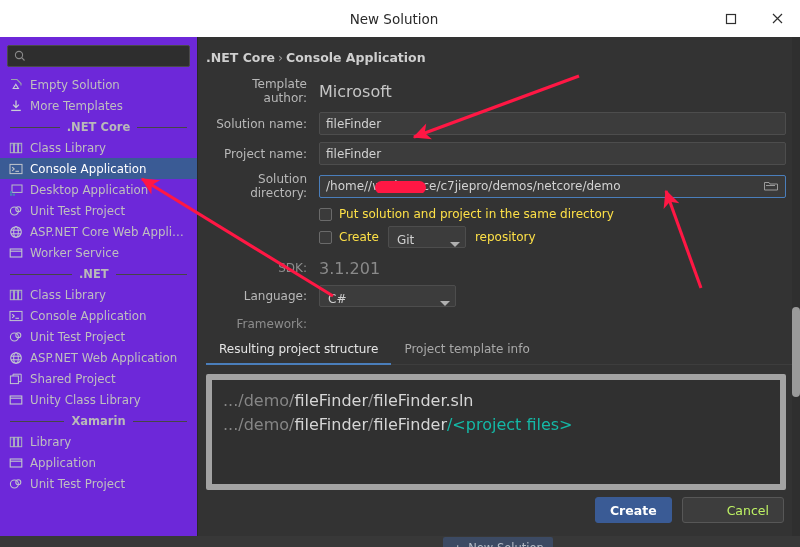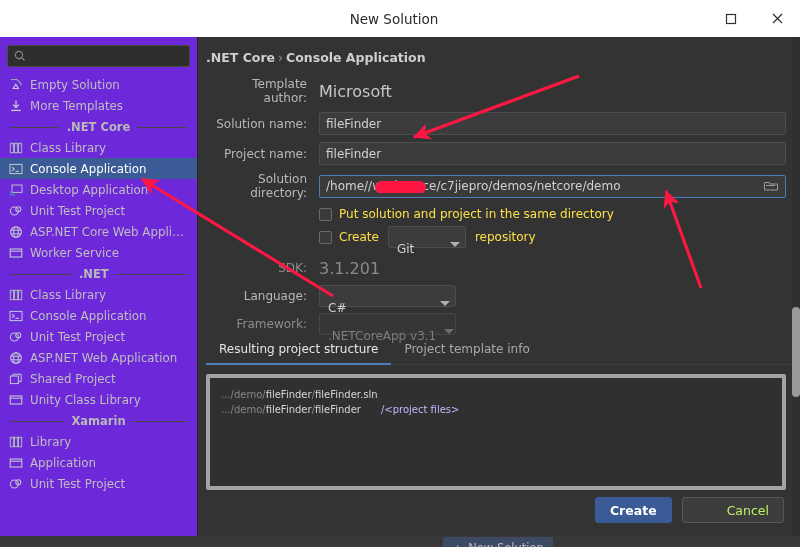--- a/index.html
+++ b/index.html
@@ -127,48 +127,48 @@
   .cb-row { display:flex; align-items:center; margin-bottom:5px; }
   .cb-row .spacer { width:113px; flex:0 0 113px; }
   .checkbox {
     width:13px; height:13px; border:1px solid #6a6a6a; border-radius:2px;
     background:#3a3a3a; margin-right:7px; flex:0 0 13px;
   }
   .cb-row .cbl { color:#fde047; font-size:12px; }
 
   .combo {
     height:22px; background:#3c3c3c; border:1px solid #4d4d4d; border-radius:2px;
-    display:flex; align-items:flex-start; padding:15px 5px 0 8px;
+    display:flex; align-items:flex-end; padding:15px 5px 0 8px;
     color:#d0d0d0; font-size:12px; gap:8px;
   }
   .combo.dim { color:#7d7d7d; background:#363636; border-color:#464646; }
   .combo .cv { flex:1; white-space:nowrap; }
   .combo .arrow {
     width:0; height:0; border-left:5px solid transparent;
     border-right:5px solid transparent; border-top:5px solid #b0b0b0;
   }
   .combo.dim .arrow { border-top-color:#6e6e6e; }
 
   
   #tabs { display:flex; margin:14px 0 0 8px; border-bottom:1px solid #3d3d3d; }
   .tab {
     padding:6px 13px 7px 13px; font-size:12px; color:#a9a9a9;
     border-bottom:2px solid transparent; margin-bottom:-1px;
   }
   .tab.active { color:#e5e5e5; border-bottom-color:#4a7ebb; }
 
   #structure-box {
-    margin:9px 14px 0 8px; background:#303030; border:4px solid #a3a3a3;
+    margin:9px 14px 0 8px; background:#303030; border:6px solid #a3a3a3;
     border-radius:2px; height:116px; padding:9px 11px;
-    font-size:10px; line-height:1.5;
+    font-size:16px; line-height:1.5;
   }
   .struct-line { white-space:nowrap; color:#d6d6d6; }
   .struct-line .dim { color:#868686; }
   .struct-line .slash { color:#8c8c8c; }
-  .struct-line .ph { color:#c4b5fd;margin-left:20px; }
+  .struct-line .ph { color:#14b8a6; }
 
   
   #footer {
     flex:0 0 46px; display:flex; align-items:center; justify-content:flex-end;
     gap:10px; padding:0 16px 6px 0; background:#333333;
   }
   .btn {
     min-width:74px; height:26px; border-radius:3px; font-size:12.5px;
     display:flex; align-items:center; justify-content:center; padding:0 14px;
   }
@@ -484,24 +484,20 @@
         <div class="form-row" style="margin-bottom:6px;">
           <div class="lab">Language:</div>
           <div class="combo" style="width:137px;">
             <span class="cv">C#</span>
             <span class="arrow"></span>
           </div>
         </div>
 
         <div class="form-row">
           <div class="lab dim">Framework:</div>
-          <div class="combo dim" style="width:137px;">
-            <span class="cv">.NETCoreApp v3.1</span>
-            <span class="arrow"></span>
-          </div>
         </div>
 
       </div>
 
       <div id="tabs">
           <div class="tab active">Resulting project structure</div>
           <div class="tab">Project template info</div>
         </div>
 
       <div id="structure-box">

